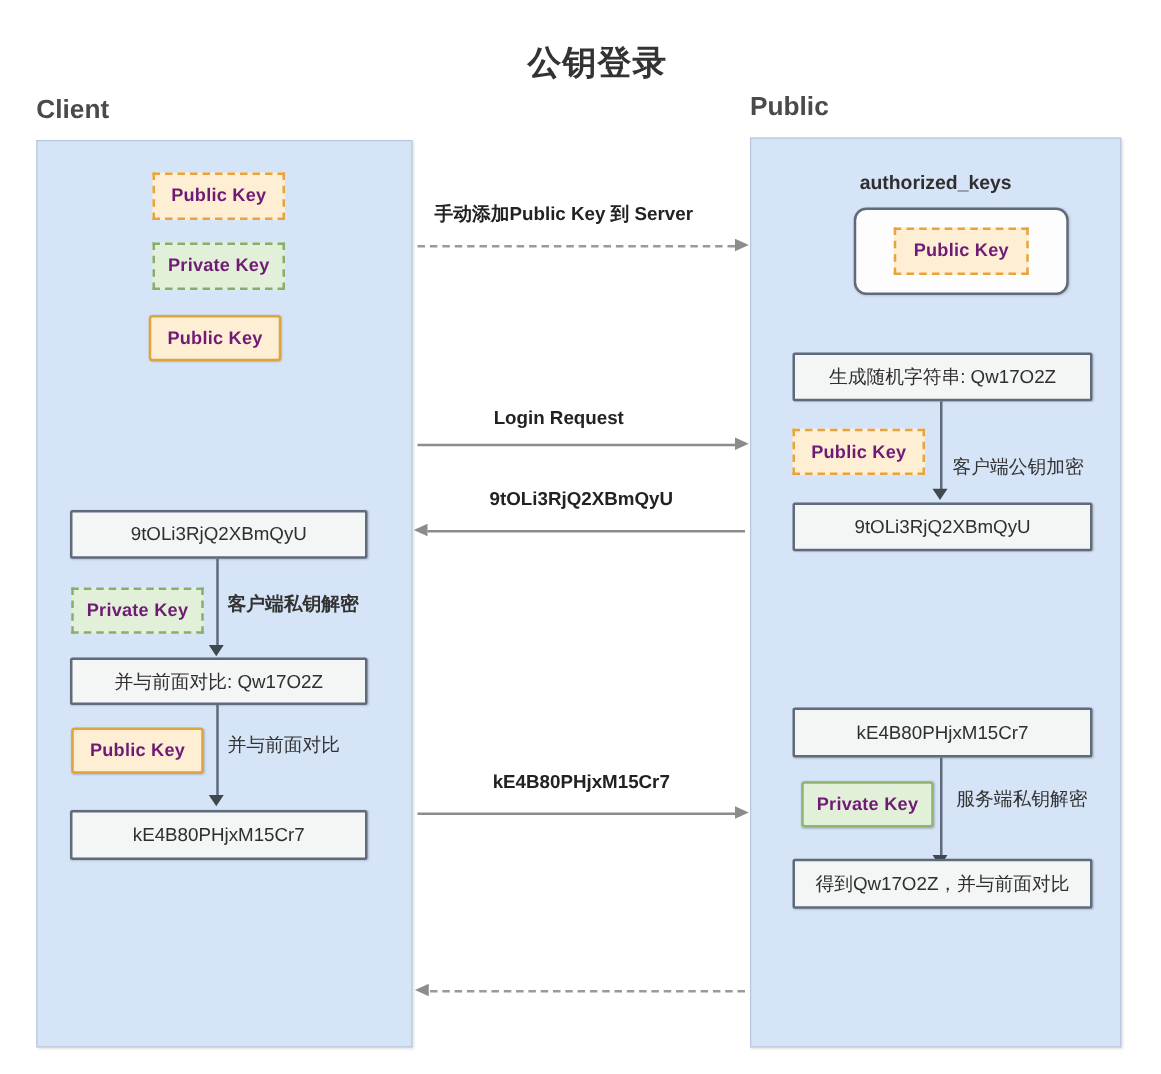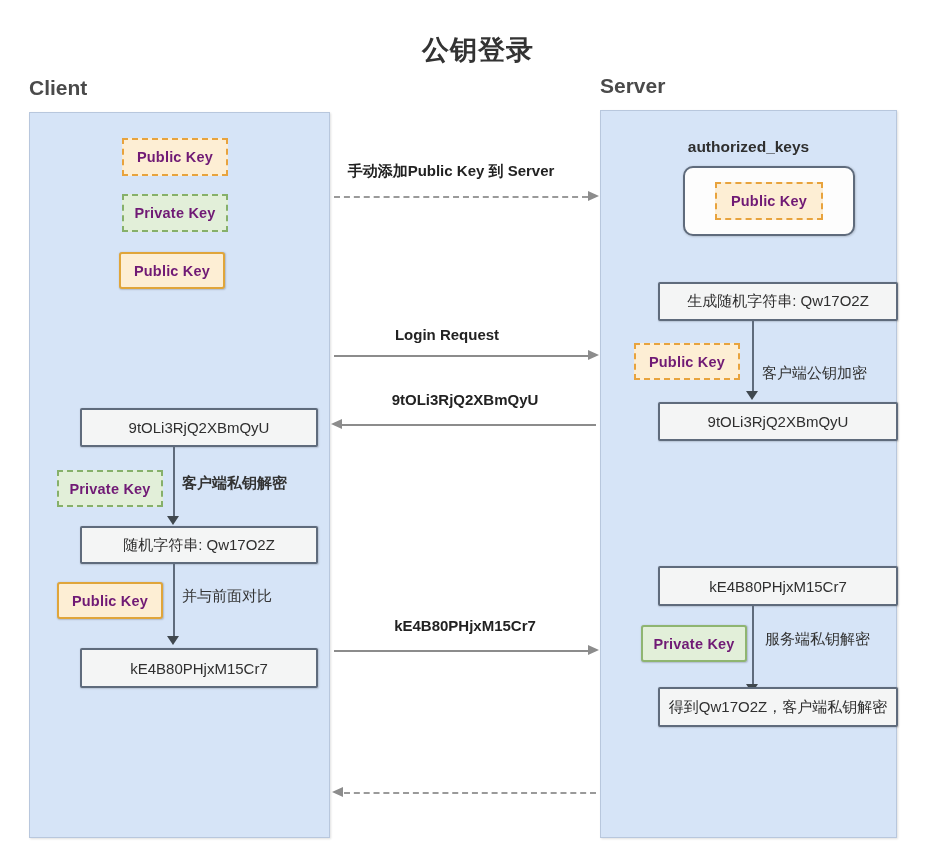--- a/index.html
+++ b/index.html
@@ -85,21 +85,20 @@
     display: flex;
     align-items: center;
     justify-content: center;
     background: #f4f5f5;
     border: 2px solid #5f6b7c;
     border-radius: 2px;
     font-size: 15px;
     color: #2f2f2f;
     white-space: nowrap;
     box-shadow: 0.5px 0.5px 1.5px rgba(0,0,0,0.15);
-    margin-left: 24px;
   }
 
   
   #authorized-keys-label {
     left: 600px; top: 138px; width: 297px;
     text-align: center;
     font-size: 15.5px;
     font-weight: bold;
     color: #2f2f2f;
   }
@@ -159,40 +158,40 @@
     border-right: 11px solid #8c8c8c;
   }
 </style>
 </head>
 <body>
 
 <div id="canvas">
 
   <div class="abs" id="diagram-title">公钥登录</div>
   <div class="abs lane-title" id="client-title">Client</div>
-  <div class="abs lane-title" id="server-title">Server</div>
+  <div class="abs lane-title" id="server-title">Public</div>
 
   <div class="abs lane" id="client-lane"></div>
   <div class="abs lane" id="server-lane"></div>
 
   <div class="abs key-chip key-public-dashed" style="left:122px; top:138px; width:106px; height:38px;">Public Key</div>
 
   <div class="abs key-chip key-private-dashed" style="left:122px; top:194px; width:106px; height:38px;">Private Key</div>
 
   <div class="abs key-chip key-public-solid" style="left:119px; top:252px; width:106px; height:37px;">Public Key</div>
 
   <div class="abs data-box" style="left:56px; top:408px; width:238px; height:39px;">9tOLi3RjQ2XBmQyU</div>
 
   <div class="abs vconn" style="left:173px; top:447px; height:71px;"></div>
   <div class="abs vhead" style="left:167px; top:516px;"></div>
 
   <div class="abs key-chip key-private-dashed" style="left:57px; top:470px; width:106px; height:37px;">Private Key</div>
   <div class="abs annot" style="left:182px; top:474px;font-weight:bold;">客户端私钥解密</div>
 
-  <div class="abs data-box" style="left:56px; top:526px; width:238px; height:38px;">随机字符串: Qw17O2Z</div>
+  <div class="abs data-box" style="left:56px; top:526px; width:238px; height:38px;">并与前面对比: Qw17O2Z</div>
 
   <div class="abs vconn" style="left:173px; top:564px; height:74px;"></div>
   <div class="abs vhead" style="left:167px; top:636px;"></div>
 
   <div class="abs key-chip key-public-solid" style="left:57px; top:582px; width:106px; height:37px;">Public Key</div>
   <div class="abs annot" style="left:182px; top:587px;">并与前面对比</div>
 
   <div class="abs data-box" style="left:56px; top:648px; width:238px; height:40px;">kE4B80PHjxM15Cr7</div>
 
   <div class="abs" id="authorized-keys-label">authorized_keys</div>
@@ -210,21 +209,21 @@
   <div class="abs data-box" style="left:634px; top:402px; width:240px; height:39px;">9tOLi3RjQ2XBmQyU</div>
 
   <div class="abs data-box" style="left:634px; top:566px; width:240px; height:40px;">kE4B80PHjxM15Cr7</div>
 
   <div class="abs vconn" style="left:752px; top:606px; height:80px;"></div>
   <div class="abs vhead" style="left:746px; top:684px;"></div>
 
   <div class="abs key-chip key-private-solid" style="left:641px; top:625px; width:106px; height:37px;">Private Key</div>
   <div class="abs annot" style="left:765px; top:630px;">服务端私钥解密</div>
 
-  <div class="abs data-box" style="left:634px; top:687px; width:240px; height:40px;">得到Qw17O2Z，客户端私钥解密</div>
+  <div class="abs data-box" style="left:634px; top:687px; width:240px; height:40px;">得到Qw17O2Z，并与前面对比</div>
 
   <div class="abs msg-label" style="left:330px; top:162px; width:242px;">手动添加Public Key 到 Server</div>
   <div class="abs msg-line-dashed" style="left:334px; top:196px; width:254px;"></div>
   <div class="abs arrow-right" style="left:588px; top:191px;"></div>
 
   <div class="abs msg-label" style="left:330px; top:326px; width:234px;">Login Request</div>
   <div class="abs msg-line-solid" style="left:334px; top:355px; width:254px;"></div>
   <div class="abs arrow-right" style="left:588px; top:350px;"></div>
 
   <div class="abs msg-label" style="left:330px; top:391px; width:270px;">9tOLi3RjQ2XBmQyU</div>

